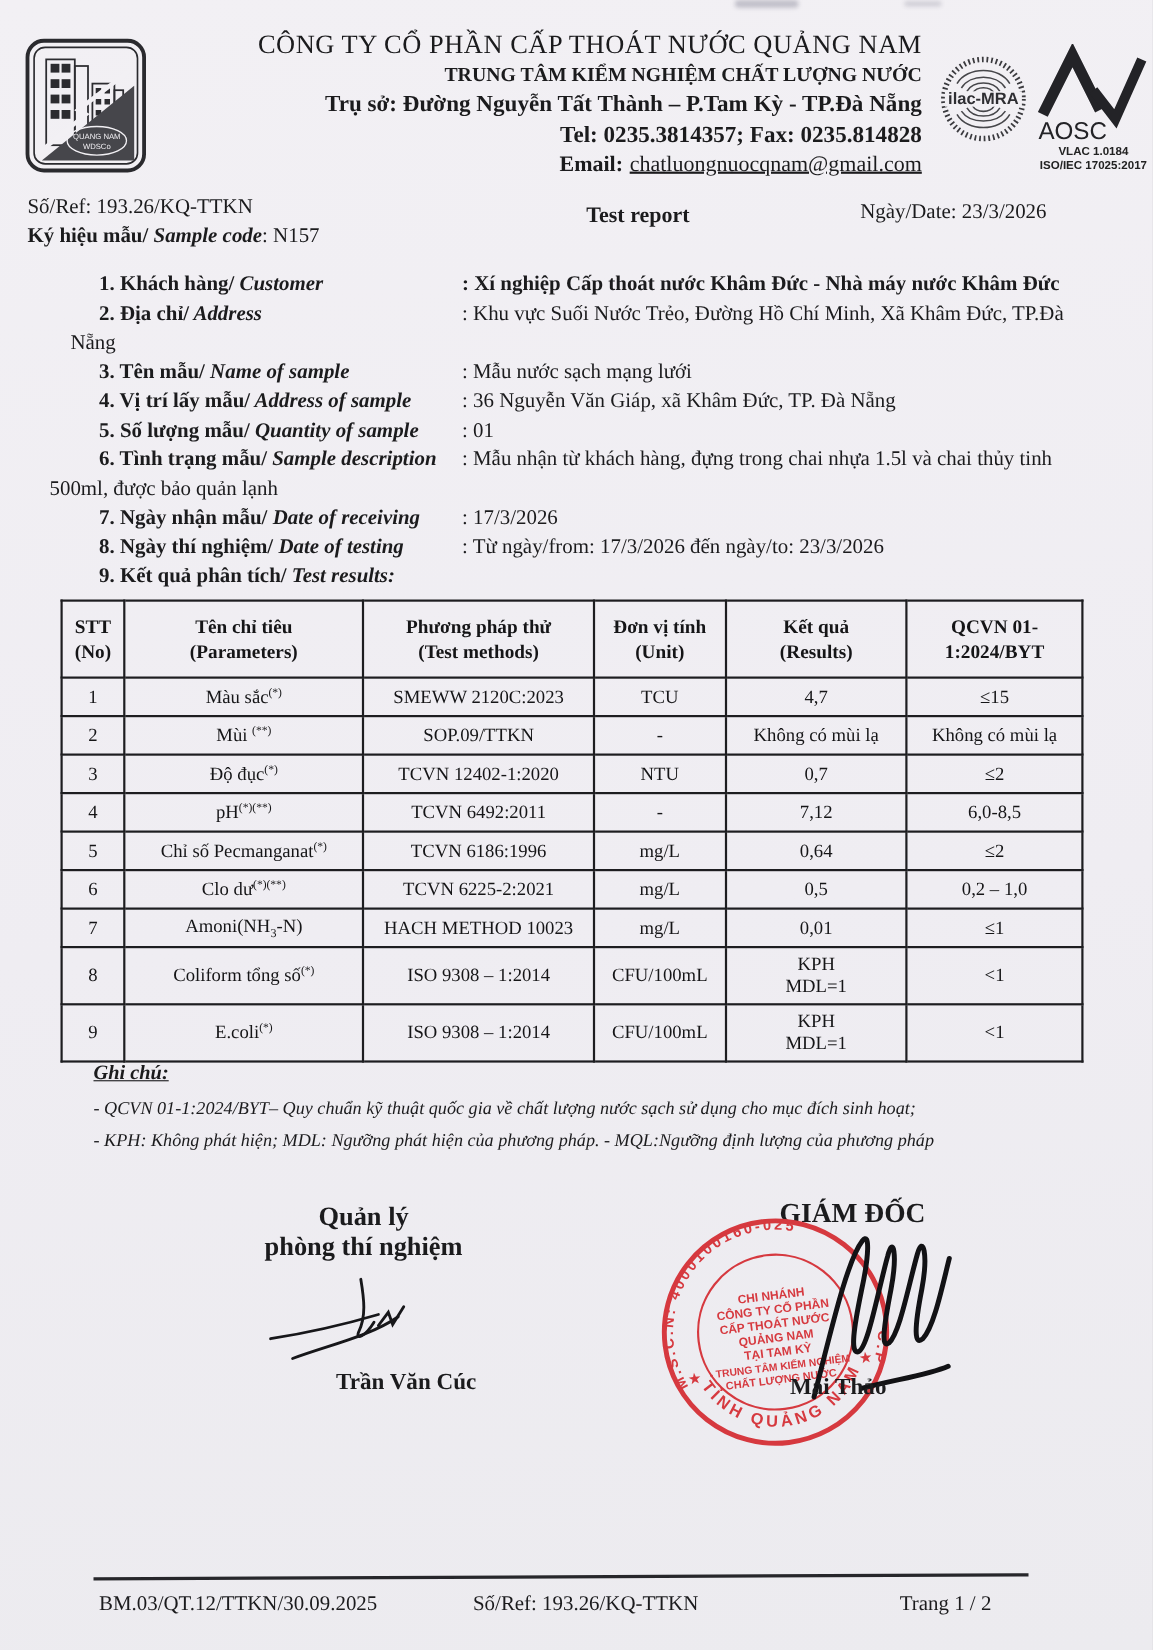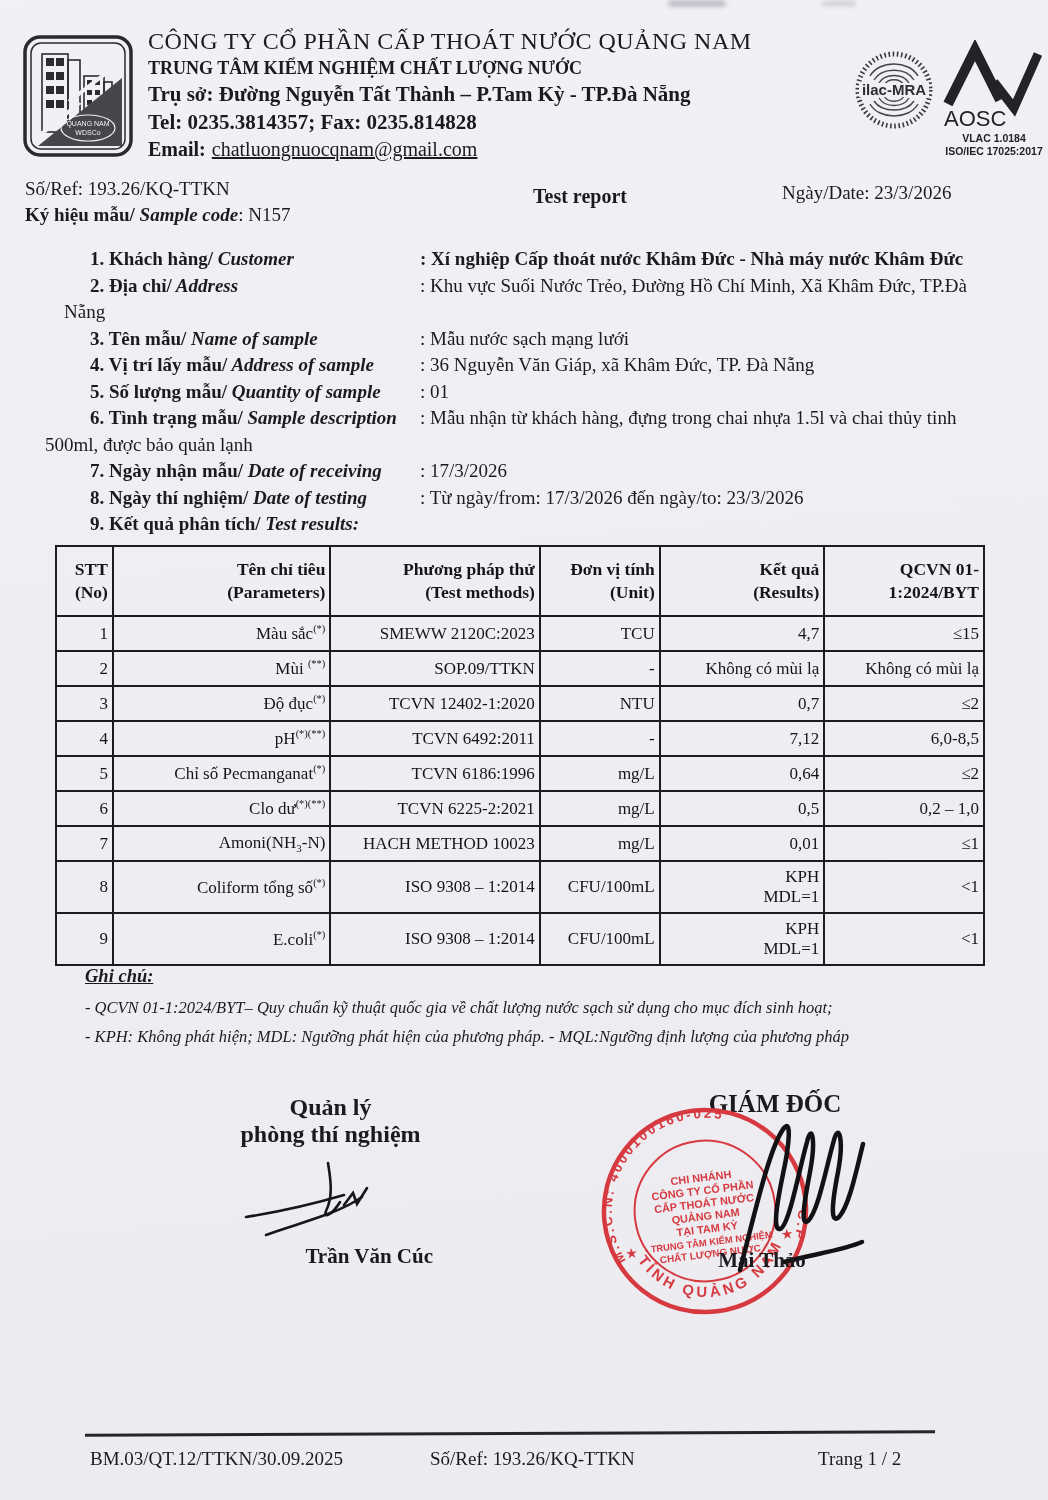--- a/index.html
+++ b/index.html
@@ -8,21 +8,21 @@
     background:linear-gradient(175deg,#f2f0f4 0%,#efedf2 55%,#ecebef 100%);
     font-family:"Liberation Serif","DejaVu Serif",serif;color:#1b1b1d;
   }
   
   .smudge{position:absolute;background:rgba(70,70,95,.28);filter:blur(2px);border-radius:4px;}
   .smudge.s1{left:668px;top:0;width:58px;height:7px;}
   .smudge.s2{left:822px;top:1px;width:34px;height:5px;opacity:.7;}
 
   
   .logo-left{position:absolute;left:22px;top:34px;width:112px;height:124px;}
-  .header-text{position:absolute;left:148px;top:28px;width:690px;text-align:left;line-height:1.12;}
+  .header-text{position:absolute;left:148px;top:28px;width:690px;text-align:right;line-height:1.12;}
   .h-l1{font-size:24px;letter-spacing:.5px;}
   .h-l2{font-size:18px;font-weight:bold;margin-top:3px;}
   .h-l3{font-size:21px;font-weight:bold;margin-top:5px;}
   .h-l4{font-size:21px;font-weight:bold;margin-top:4px;}
   .h-l5{font-size:20px;margin-top:4px;}
   .h-l5 b{margin-right:6px;}
   .h-l5 .mail{text-decoration:underline;}
   .logos-right{position:absolute;left:850px;top:38px;width:196px;height:122px;}
   .ilac{position:absolute;left:4px;top:6px;width:80px;height:92px;}
   .aosc{position:absolute;left:92px;top:2px;width:106px;height:92px;}
@@ -45,21 +45,21 @@
   .i-label .vi{font-weight:bold;}
   .i-label .en{font-weight:bold;font-style:italic;}
   .i-value{white-space:nowrap;}
   .i-value.strong{font-weight:bold;}
   .i-cont{margin-left:0;}
   .i-cont.sm{margin-left:19px;}
 
   
   table.results{position:absolute;left:55px;top:545px;width:930px;border-collapse:collapse;
     font-size:17px;text-align:center;color:#151517;}
-  table.results th,table.results td{border:2px solid #1d1d20;padding:1px 4px;vertical-align:middle;text-align:right;}
+  table.results th,table.results td{border:2px solid #1d1d20;padding:1px 4px;vertical-align:middle;}
   table.results thead th{height:66px;font-weight:bold;font-size:17.5px;line-height:23px;}
   table.results tbody tr{height:35px;}
   table.results tbody tr.tall{height:52px;}
   table.results sup{font-size:10.5px;}
   table.results sub{font-size:11px;}
 
   
   .notes{position:absolute;left:85px;top:966px;width:905px;}
   .notes-heading{font-size:18.5px;font-weight:bold;font-style:italic;text-decoration:underline;margin-bottom:10px;}
   .note-item{font-size:16.5px;font-style:italic;line-height:22px;margin-bottom:7px;}

